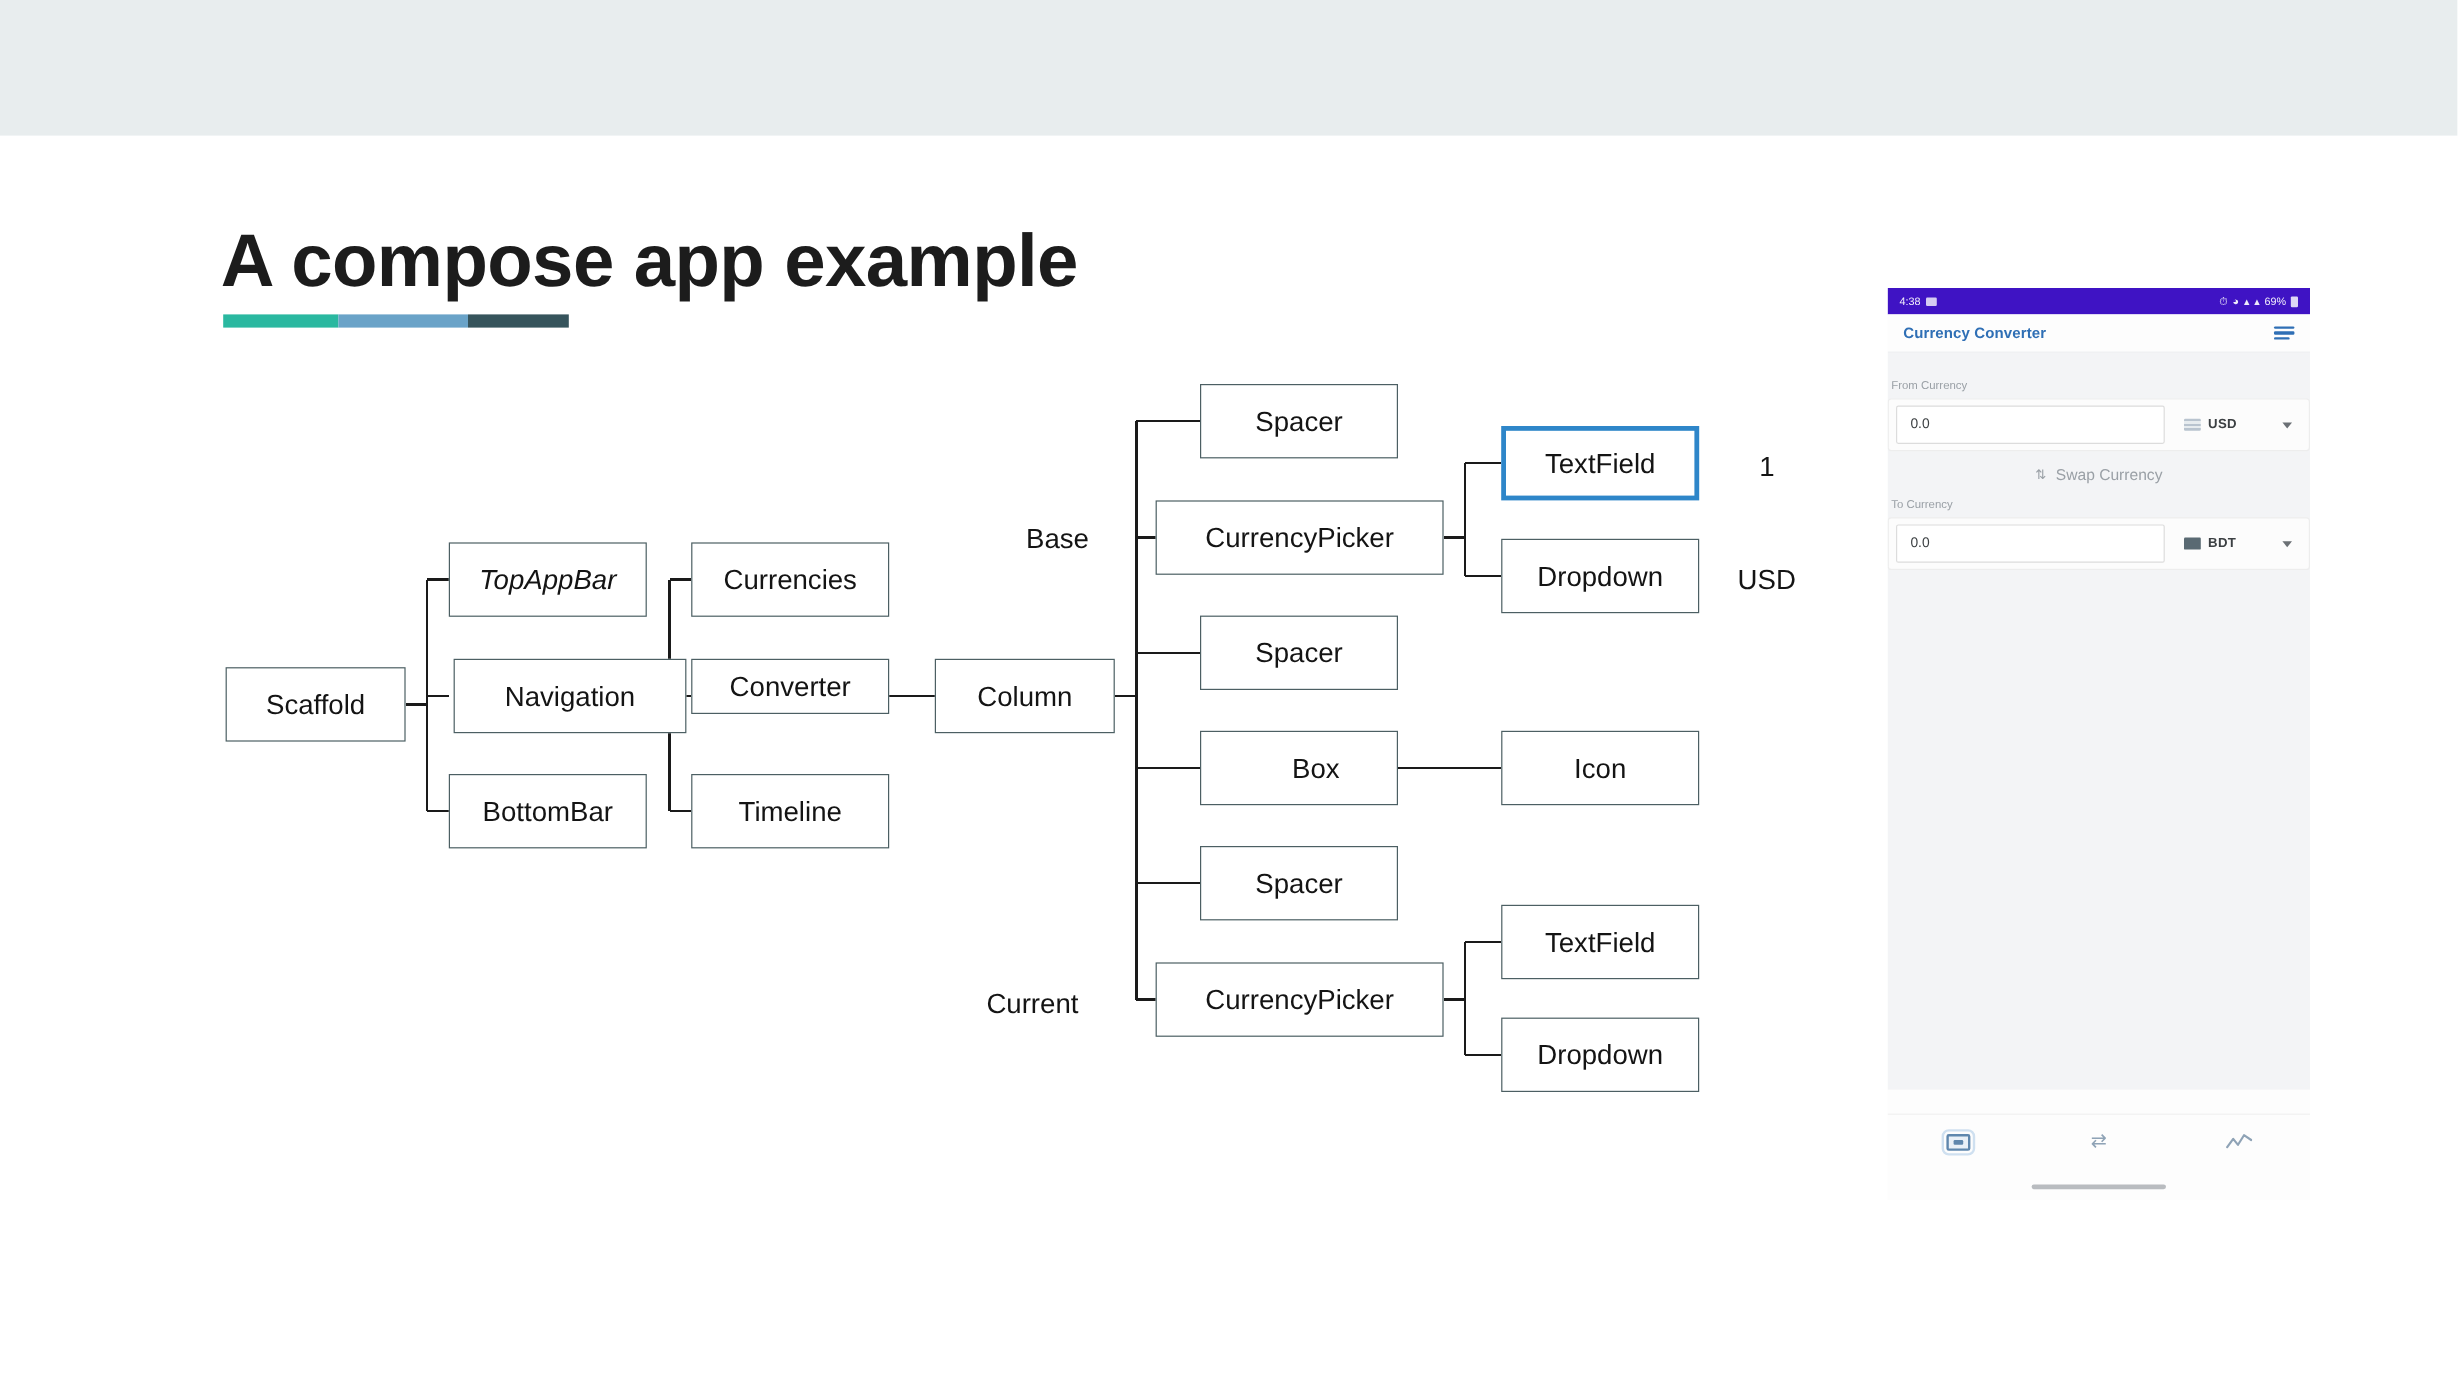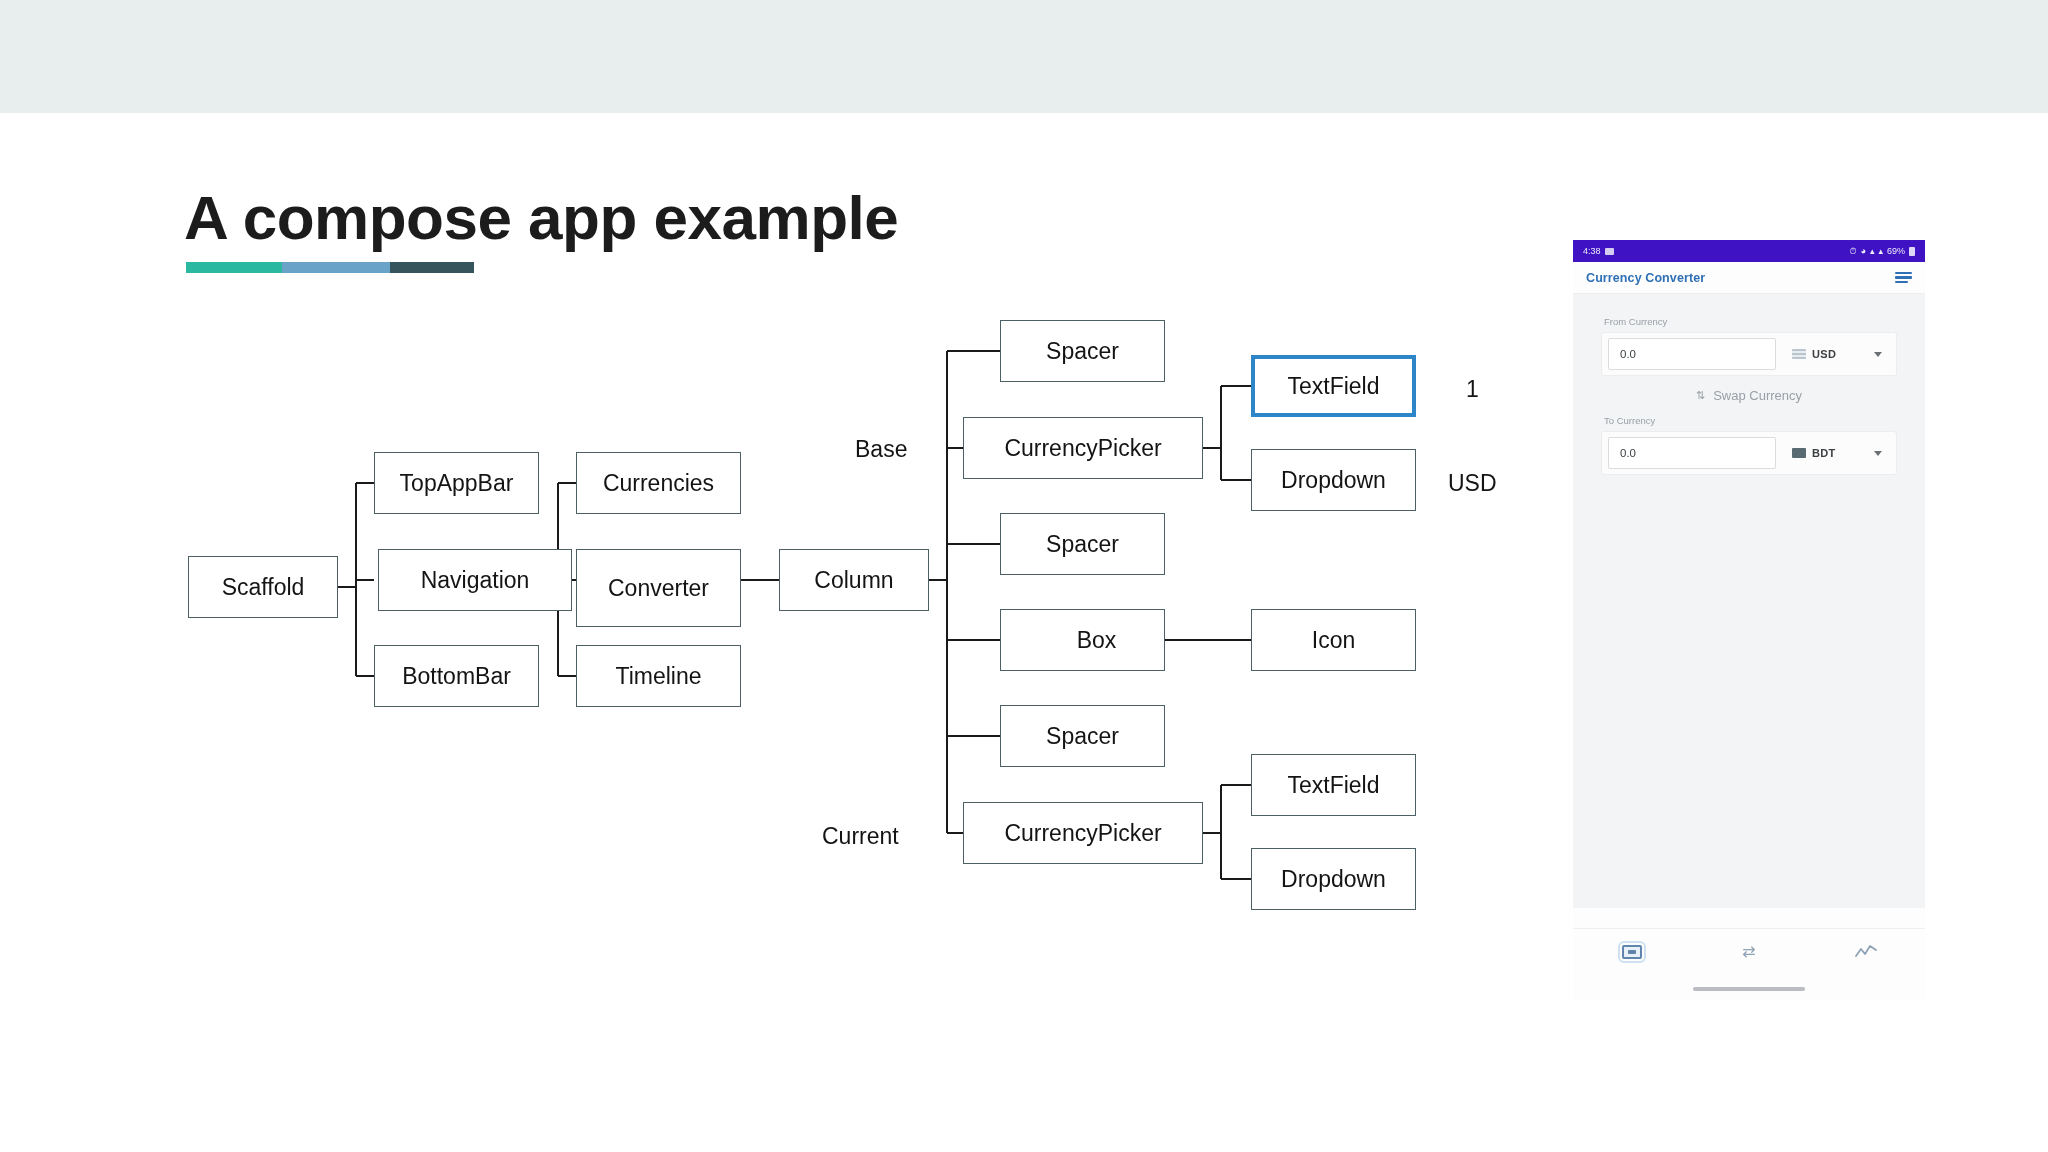--- a/index.html
+++ b/index.html
@@ -162,21 +162,21 @@
   .hamburger span:nth-child(3) { width: 13px; }
 
   .phone-body {
     background: #f3f4f6;
     height: 614px;
     padding: 22px 0 0 0;
     box-sizing: border-box;
     position: relative;
   }
   .field-group {
-    margin: 0 28px;
+    margin: 0 0;
     position: relative;
   }
   .field-label {
     font-size: 9.5px;
     color: #9aa0a6;
     margin-bottom: 5px;
     padding-left: 3px;
   }
   .field-row {
     display: flex;
@@ -371,33 +371,33 @@
     <path d="M1221 785 L1221 879"></path>
     <path d="M1221 785 L1251 785"></path>
     <path d="M1221 879 L1251 879"></path>
   </g>
 </svg>
 </div>
 
 <div class="node" style="left:188px;top:556px;width:150px;height:62px;">
   <span>Scaffold</span>
 </div>
-<div class="node" style="left:374px;top:452px;width:165px;height:62px;">
+<div class="node" style="left:374px;top:452px;width:165px;height:62px;font-style:italic;">
   <span>TopAppBar</span>
 </div>
 <div class="node" style="left:378px;top:549px;width:194px;height:62px;">
   <span>Navigation</span>
 </div>
 <div class="node" style="left:374px;top:645px;width:165px;height:62px;">
   <span>BottomBar</span>
 </div>
 <div class="node" style="left:576px;top:452px;width:165px;height:62px;">
   <span>Currencies</span>
 </div>
-<div class="node" style="left:576px;top:549px;width:165px;height:78px;">
+<div class="node" style="left:576px;top:549px;width:165px;height:46px;">
   <span>Converter</span>
 </div>
 <div class="node" style="left:576px;top:645px;width:165px;height:62px;">
   <span>Timeline</span>
 </div>
 <div class="node" style="left:779px;top:549px;width:150px;height:62px;">
   <span>Column</span>
 </div>
 <div class="node" style="left:1000px;top:320px;width:165px;height:62px;">
   <span>Spacer</span>

